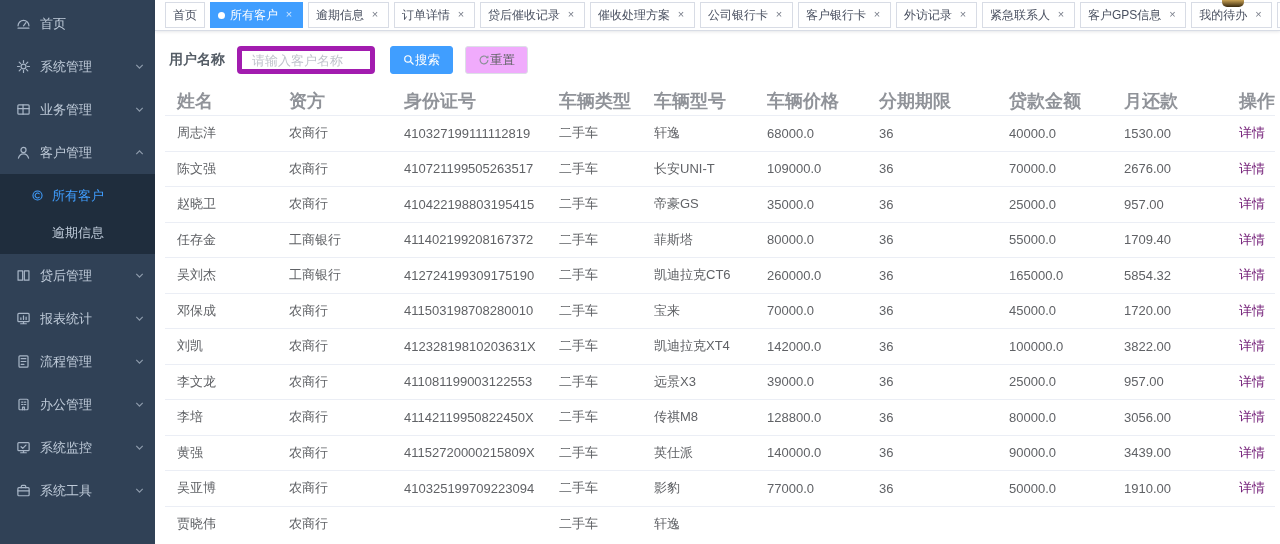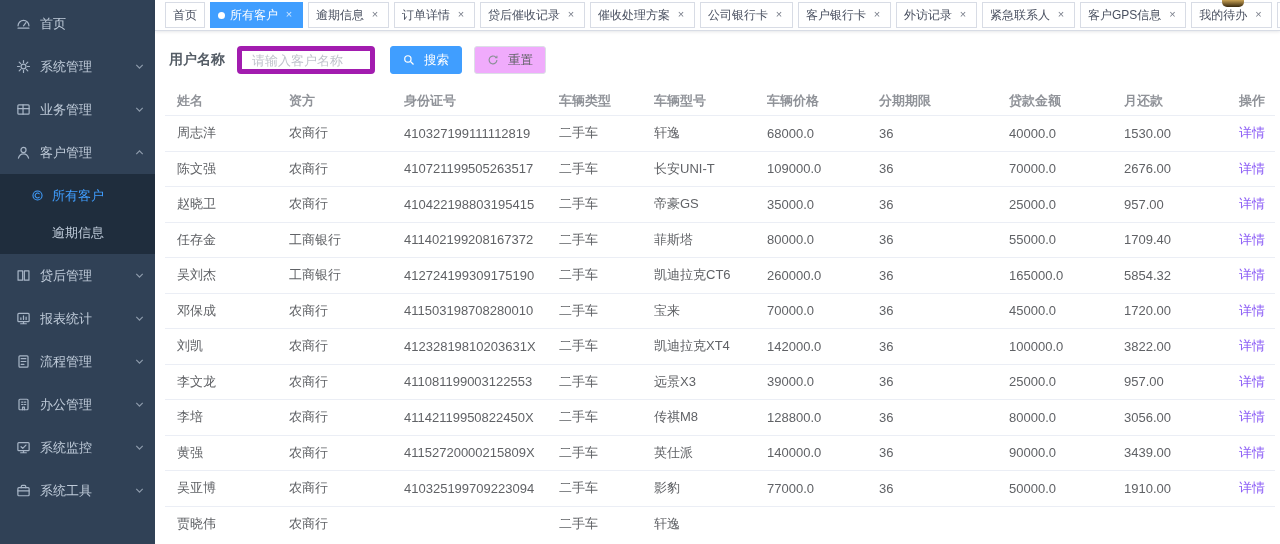--- a/index.html
+++ b/index.html
@@ -42,34 +42,34 @@
 
   .content{flex:1;background:#fff;padding:14px 10px 0 10px;overflow:hidden;}
 
   
   .search-row{display:flex;align-items:center;height:30px;margin:0 0 12px 4px;}
   .search-row label{font-size:14px;font-weight:bold;color:#555d66;margin-right:12px;text-align:center;}
   .search-row input{width:138px;height:28px;box-sizing:border-box;border:5px solid #a21caf;
     border-radius:4px;padding:0 10px;font-size:13px;color:#606266;outline:none;margin-right:15px;
     font-family:inherit;}
   .search-row input::placeholder{color:#c0c4cc;}
-  .btn{height:28px;display:inline-flex;align-items:center;gap:9px;border-radius:3px;
+  .btn{height:28px;display:inline-flex;align-items:center;gap:0;border-radius:3px;
     font-size:12.5px;padding:0 12px;cursor:pointer;border:1px solid transparent;font-family:inherit;}
   .btn .bic{width:12px;height:12px;display:inline-block;}
   .btn.primary{background:#409EFF;border-color:#409EFF;color:#fff;margin-right:12px;}
   .btn.plain{background:#f0abfc;border-color:#dcdfe6;color:#606266;}
 
   
   table{width:100%;border-collapse:collapse;table-layout:fixed;}
-  th{font-size:13px;color:#909399;font-weight:bold;text-align:left;height:28px;
+  th{font-size:18px;color:#909399;font-weight:bold;text-align:left;height:28px;
     padding:0 6px;white-space:nowrap;overflow:hidden;}
   td{font-size:13px;color:#606266;height:34.5px;padding:0 6px;border-top:1px solid #ebeef5;
     white-space:nowrap;overflow:hidden;}
   th:first-child,td:first-child{padding-left:12px;}
-  a.detail{color:#8b5cf6;text-decoration:none;cursor:pointer;}
+  a.detail{color:#701a75;text-decoration:none;cursor:pointer;}
 </style>
 </head>
 <body>
 
 <div class="app">
   <aside class="sidebar">
     <nav id="side-nav">
         <div class="side-item">
           <span class="ic">
             <svg viewBox="0 0 16 16" fill="none" stroke="currentColor" stroke-width="1.3" stroke-linecap="round" stroke-linejoin="round">

